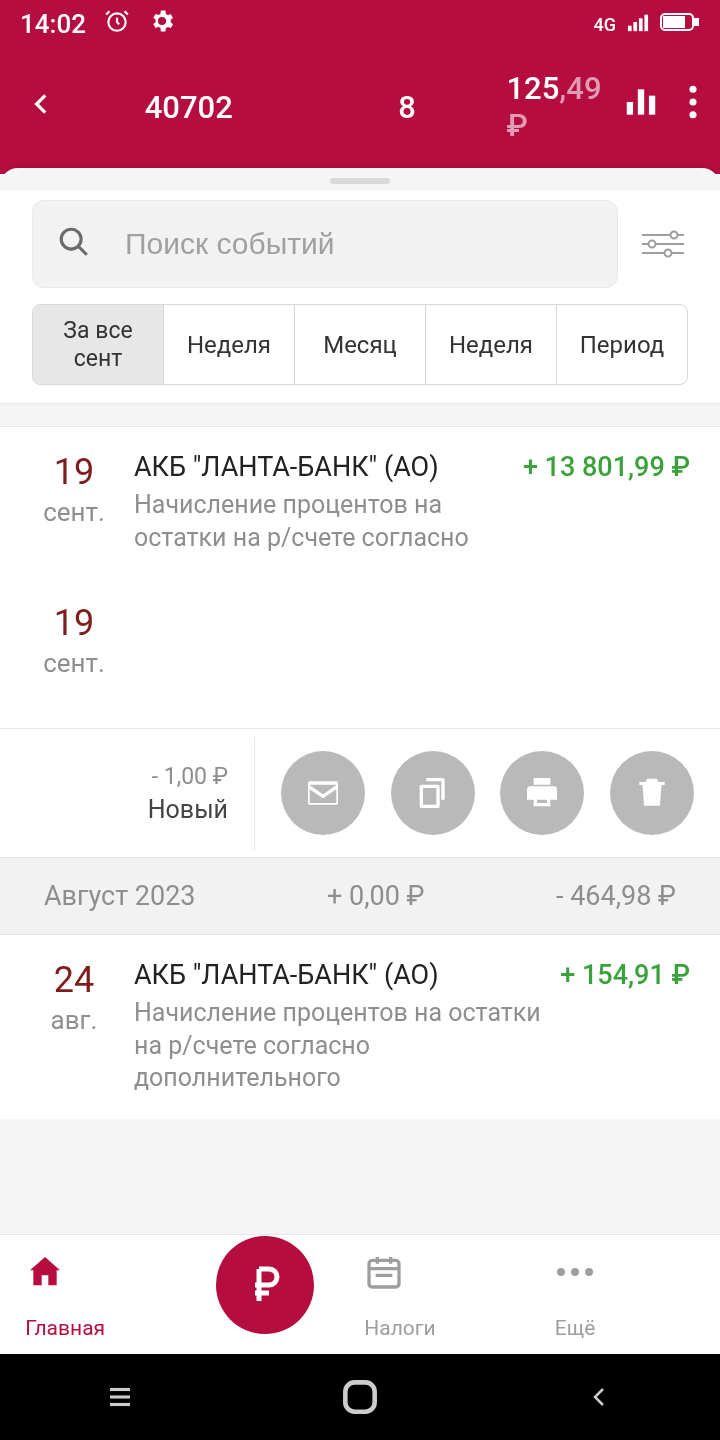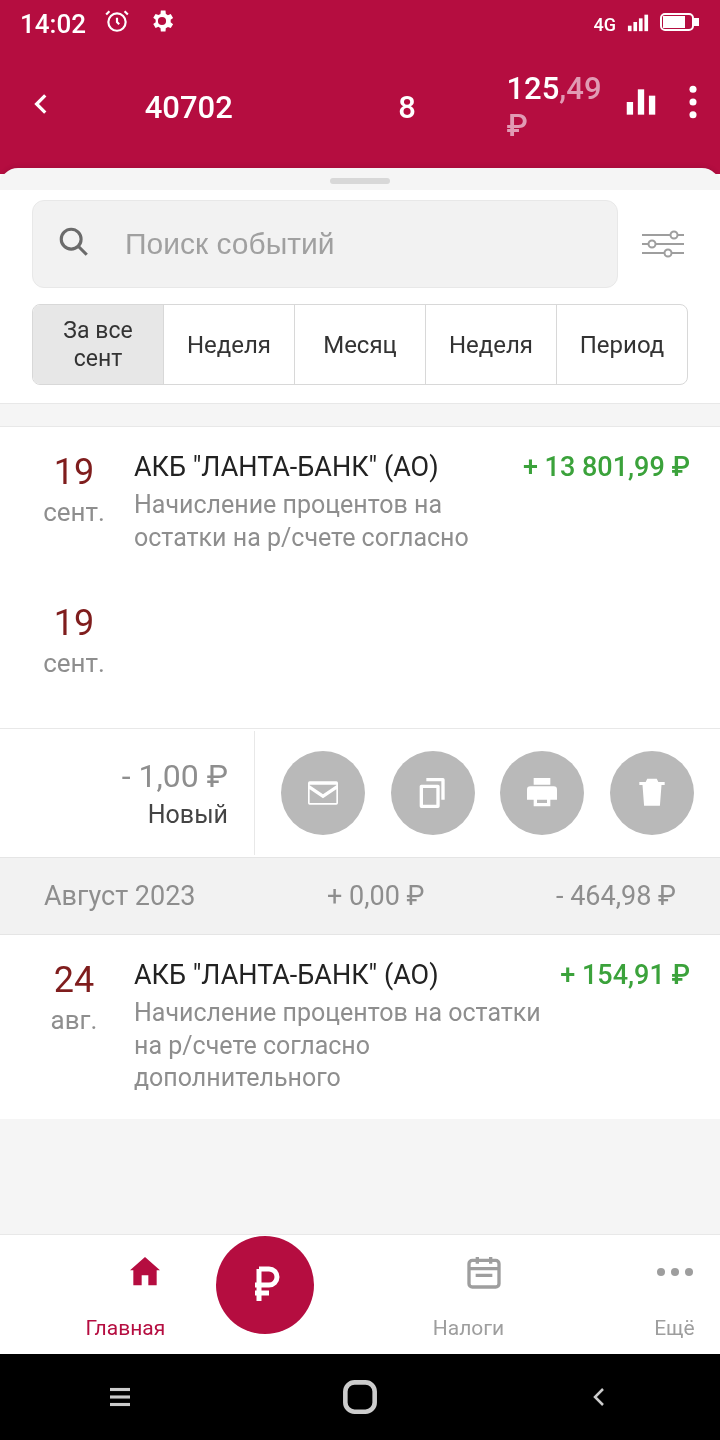--- a/index.html
+++ b/index.html
@@ -43,30 +43,30 @@
   .txn-date .d { font-size: 36px; color: #7f1d1d; }
   .txn-date .m { font-size: 26px; color: #8e8e8e; margin-top: 4px; }
   .txn-body { flex: 1; min-width: 0; }
   .txn-title { font-size: 27px; color: #222; margin-bottom: 6px; }
   .txn-desc { font-size: 25px; color: #8e8e8e; line-height: 1.3; }
   .txn-amount { font-size: 27px; font-weight: 500; white-space: nowrap; }
   .pos { color: #3ba23b; }
 
   .txn2 { display: flex; align-items: center; background: #fff; border-top: 1px solid #e8e8e8; }
   .txn2-left { width: 255px; border-right: 1px solid #e8e8e8; padding: 26px 26px; text-align: right; }
-  .txn2-amount { font-size: 32px; color: #8e8e8e; }
+  .txn2-amount { font-size: 23px; color: #8e8e8e; }
   .txn2-status { font-size: 25px; color: #444; margin-top: 5px; }
   .txn2-actions { flex: 1; display: flex; justify-content: space-evenly; align-items: center; padding: 22px 14px; gap: 14px; }
   .action-circle { width: 84px; height: 84px; border-radius: 50%; background: #b9b9b9; display: flex; justify-content: center; align-items: center; color: #fff; }
 
   .month-summary { display: flex; align-items: center; justify-content: space-between; padding: 22px 44px; background: #f2f2f2; font-size: 27px; color: #8e8e8e; border-top: 1px solid #e5e5e5; border-bottom: 1px solid #e5e5e5; }
 
   
   .bottom-nav { height: 120px; background: #fff; border-top: 1px solid #e8e8e8; display: flex; align-items: center; justify-content: space-around; position: relative; }
-  .nav-item { display: flex; flex-direction: column; align-items: flex-end; gap: 22px; color: #9e9e9e; font-size: 21px; width: 140px; }
+  .nav-item { display: flex; flex-direction: column; align-items: flex-start; gap: 22px; color: #9e9e9e; font-size: 21px; width: 140px; }
   .nav-item.active { color: #b50d40; }
   .nav-icon { height: 44px; display: flex; align-items: center; justify-content: center; }
   .fab { width: 98px; height: 98px; border-radius: 50%; background: #b50d40; display: flex; justify-content: center; align-items: center; color: #fff; font-size: 46px; font-weight: 600; position: relative; top: -10px; }
 
   
   .sysnav { height: 86px; background: #000; display: flex; align-items: center; justify-content: space-around; color: #ddd; }
   .sysnav > div { width: 100px; display: flex; justify-content: center; }
 </style>
 </head>
 <body>

